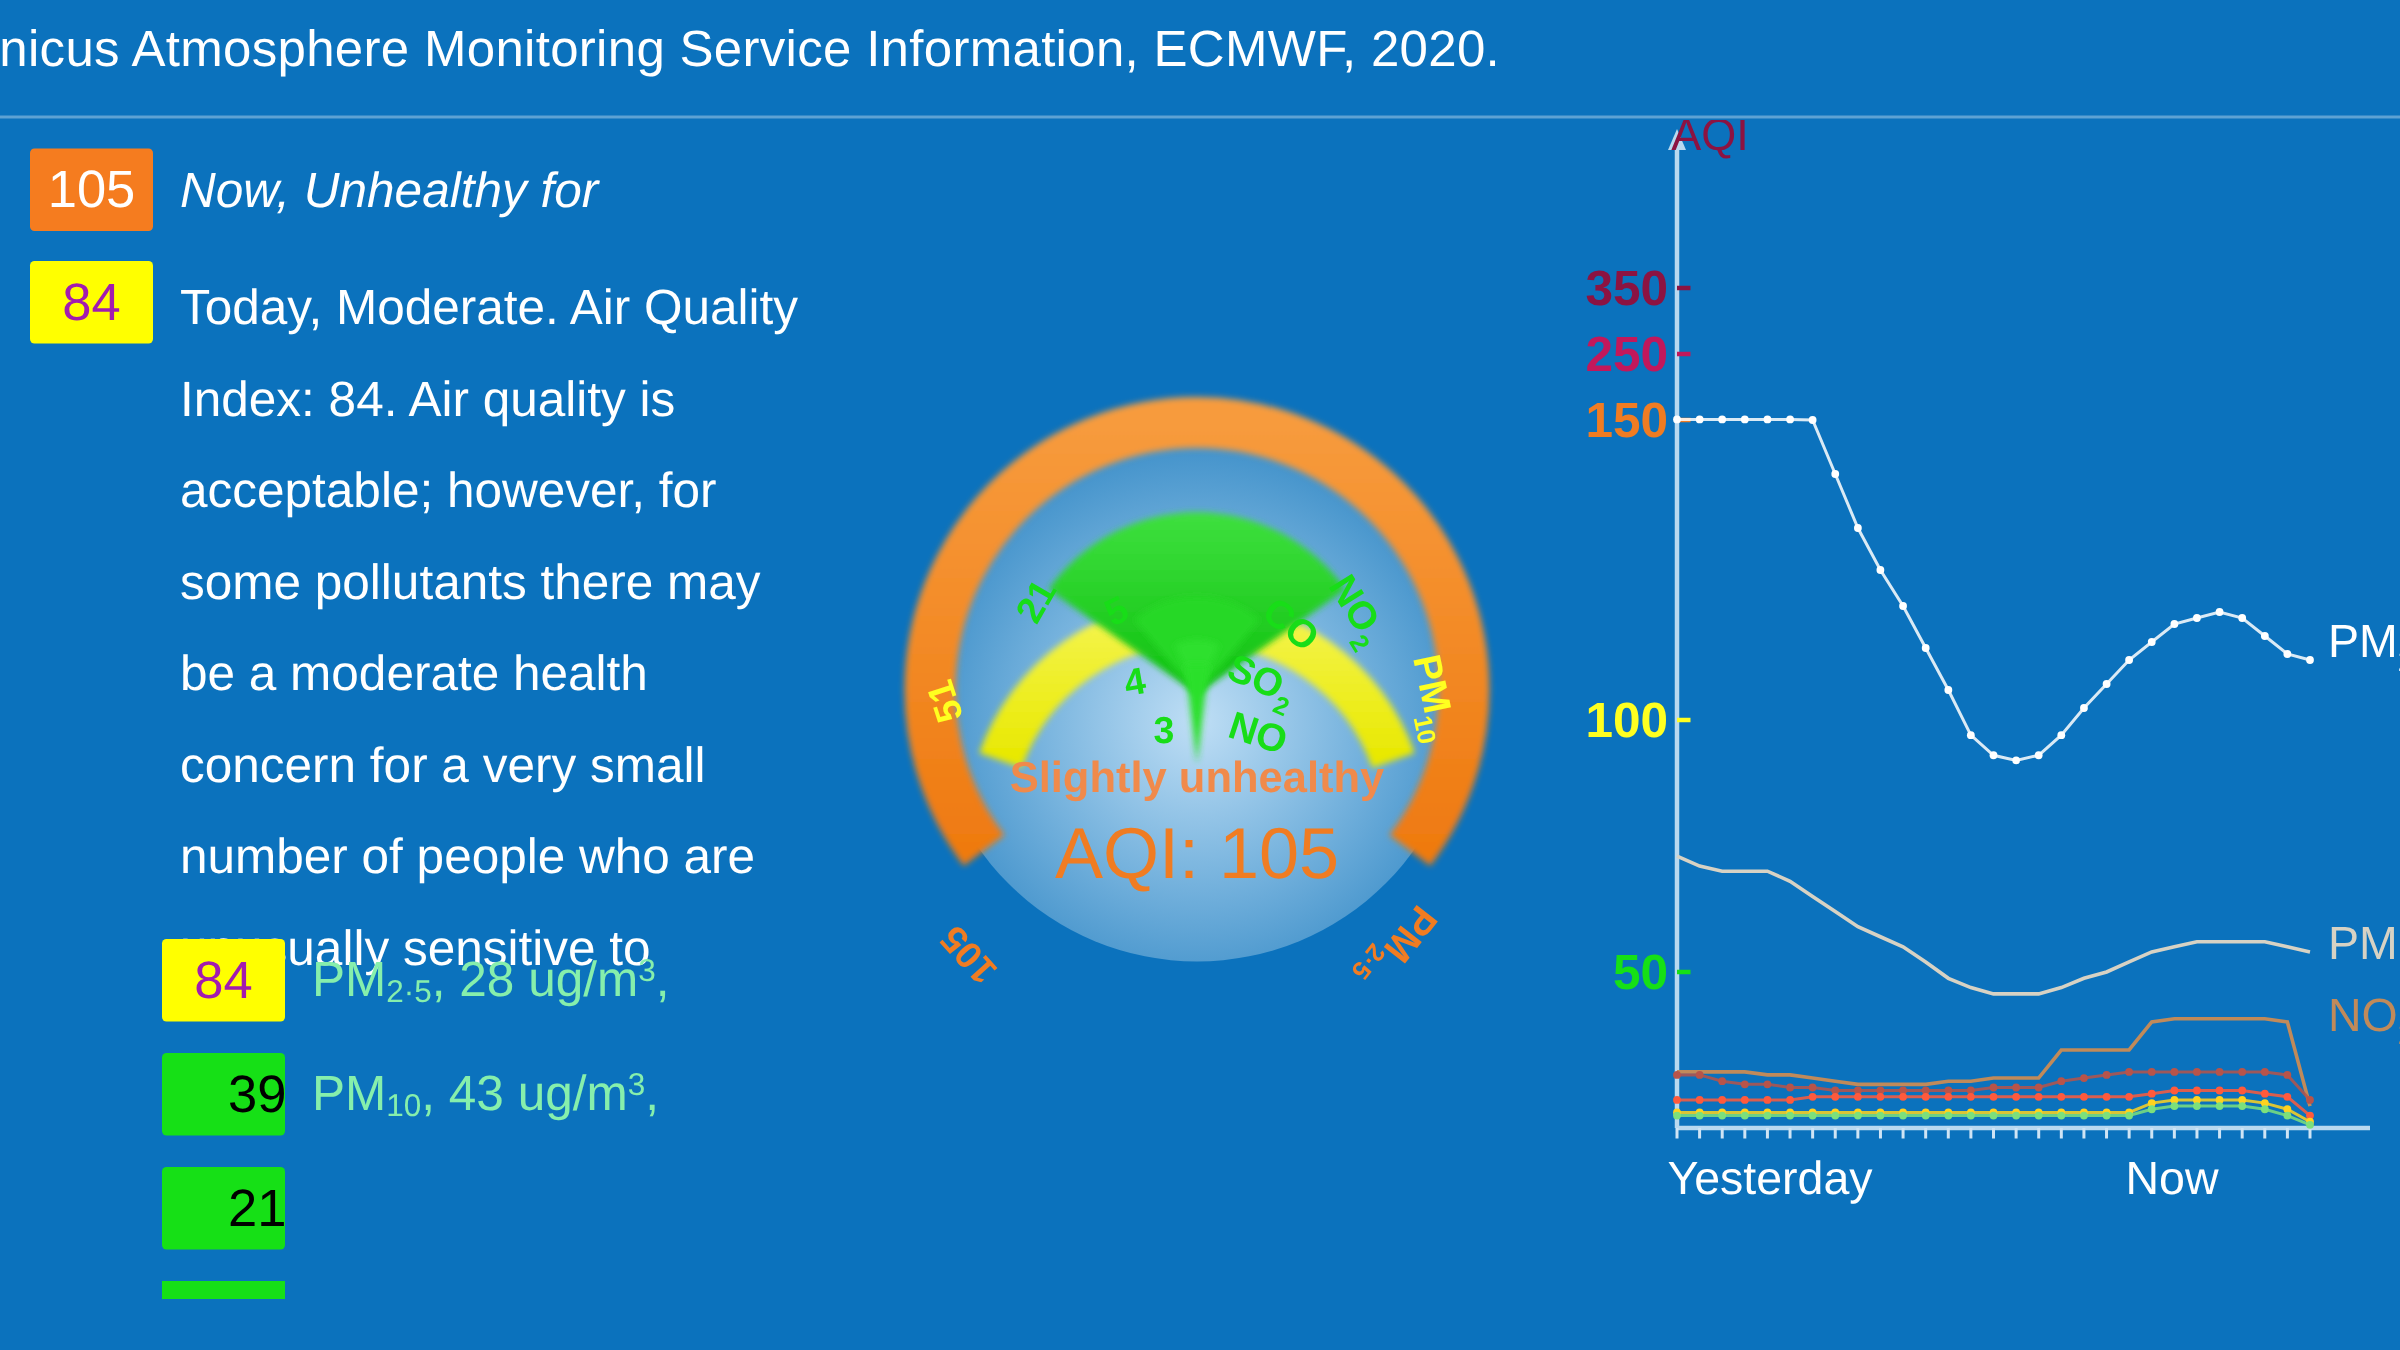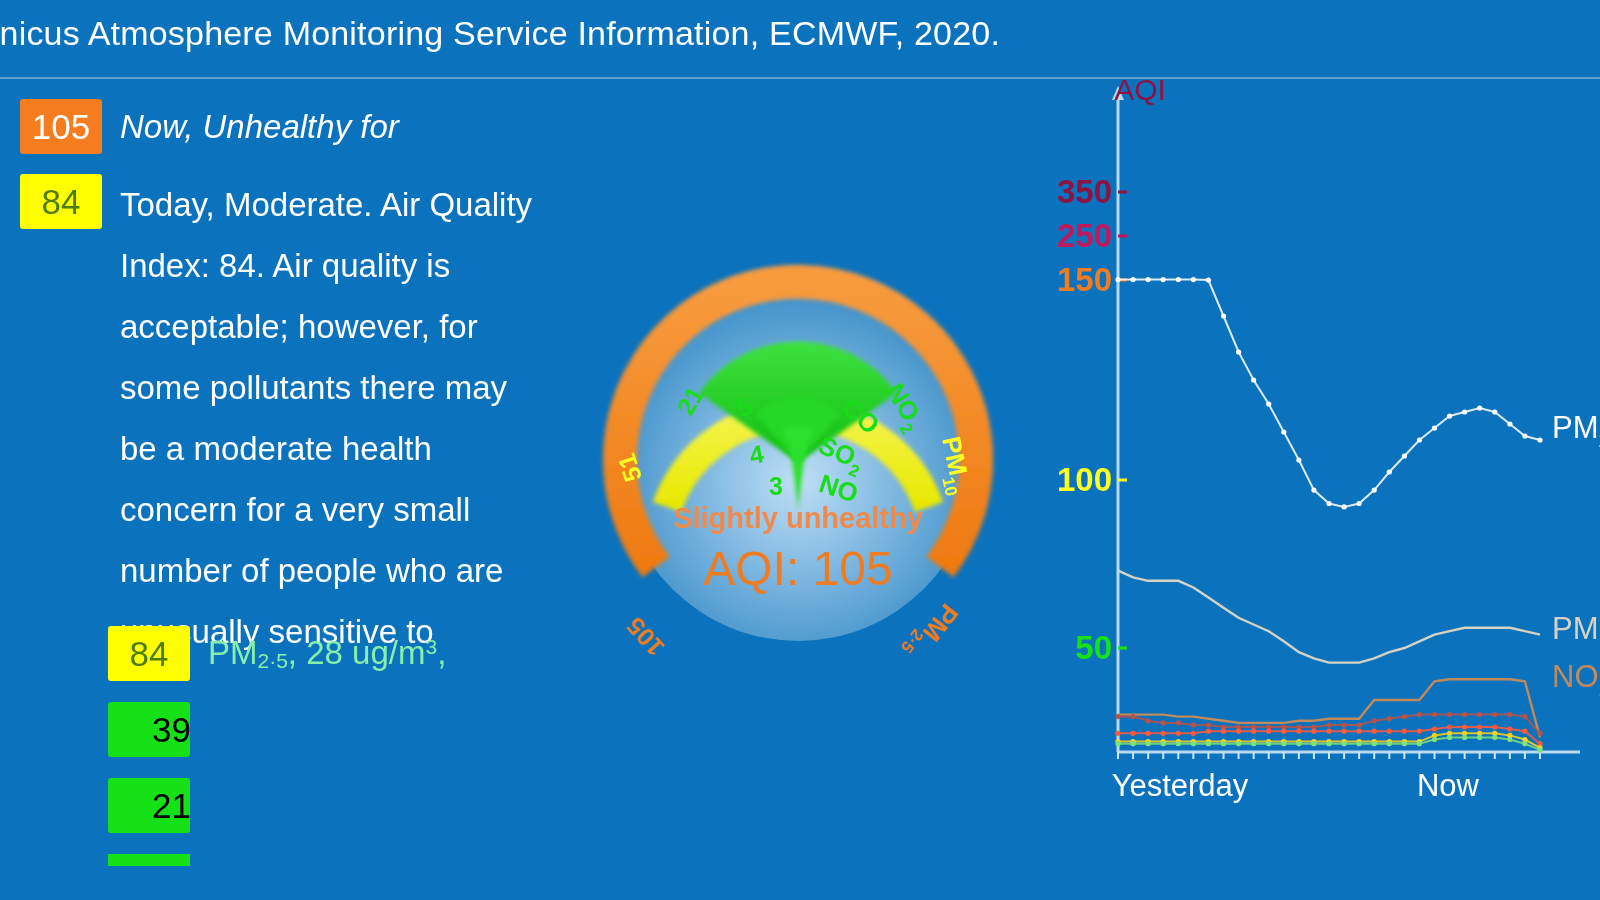--- a/index.html
+++ b/index.html
@@ -62,21 +62,21 @@
     height: 55px;
     display: flex;
     align-items: center;
     justify-content: center;
     font-size: 35px;
     line-height: 1;
     border-radius: 3px;
     box-sizing: border-box;
   }
   .badge-orange { background: #f57c1f; color: #ffffff; }
-  .badge-yellow { background: #ffff00; color: #4d7c0f; }
+  .badge-yellow { background: #ffff00; color: #a21caf; }
   .badge-green  { background: #16e016; color: #000000; padding-left: 45px; }
 
   .summary-text {
     color: #ffffff;
     font-size: 33px;
     line-height: 61px;
     margin-left: 18px;
     max-width: 420px;
   }
   #row-now .summary-text { white-space: nowrap; line-height: 55px; font-style: italic; }
@@ -205,20 +205,23 @@
   <div id="pollutant-list">
     <div class="pollutant-item">
       <div class="badge badge-yellow">84</div>
       <div class="pollutant-label">
         <span>PM</span><sub>2·5</sub><span>, </span><span>28</span><span> </span><span>ug/m</span><sup>3</sup><span>,</span>
       </div>
     </div>
 
     <div class="pollutant-item">
       <div class="badge badge-green">39</div>
+      <div class="pollutant-label">
+        <span>PM</span><sub>10</sub><span>, </span><span>43</span><span> </span><span>ug/m</span><sup>3</sup><span>,</span>
+      </div>
     </div>
 
     <div class="pollutant-item">
       <div class="badge badge-green">21</div>
     </div>
 
     <div class="pollutant-item" id="pollutant-item-partial">
       <div class="badge badge-green"></div>
     </div>
   </div>

